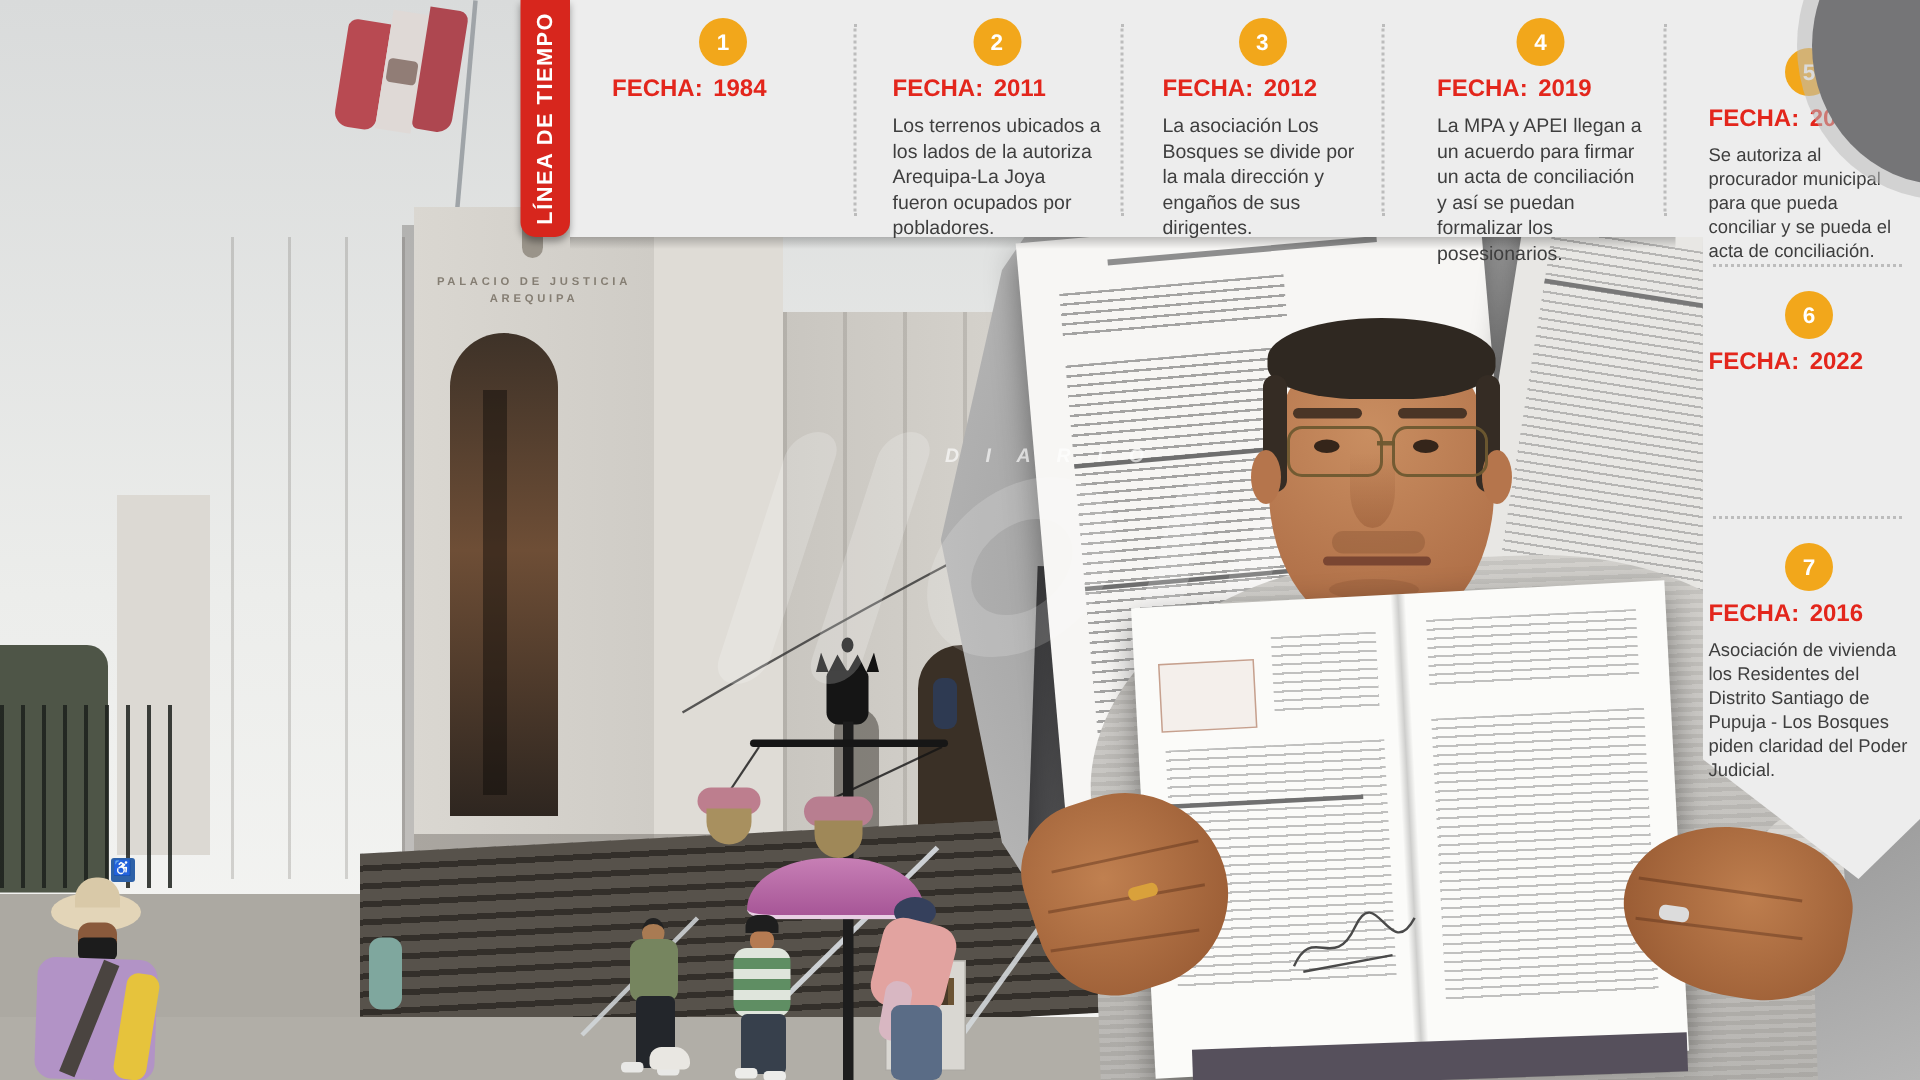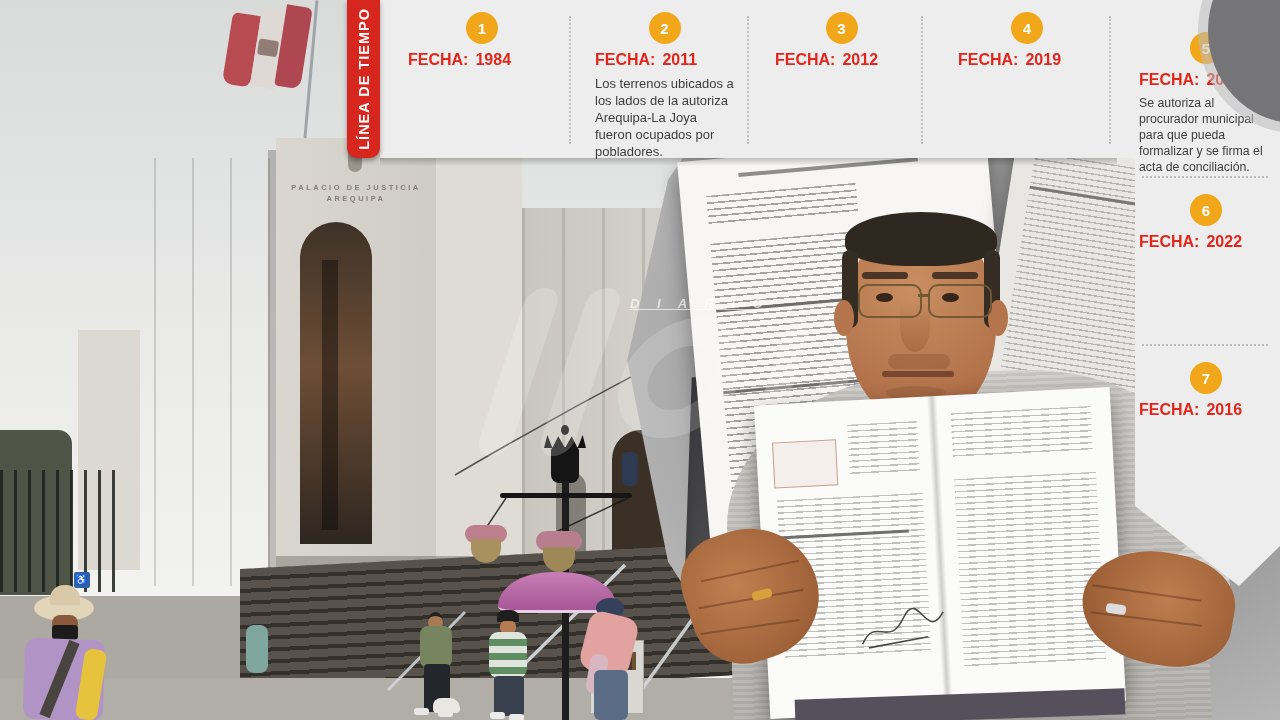--- a/index.html
+++ b/index.html
@@ -18,21 +18,21 @@
           background:radial-gradient(ellipse at 68% 52%,#8F8F8F 0%,#9E9E9E 45%,#C6C6C6 92%);
           clip-path:polygon(28% 0,100% 0,100% 100%,25% 100%,10% 78%,4% 50%,10% 25%);}
   .docsheet{background:#F7F6F4;box-shadow:0 8px 22px rgba(0,0,0,.4);}
   .tx{background:repeating-linear-gradient(to bottom,rgba(95,95,95,.55) 0 1.6px,transparent 1.6px 6.6px);}
   .txlight{background:repeating-linear-gradient(to bottom,rgba(120,120,120,.45) 0 1.4px,transparent 1.4px 6px);}
   
   .skin{background:radial-gradient(circle at 45% 35%,#C98E61,#B07048 75%);}
   
   .wmbar{background:rgba(255,255,255,.20);border-radius:17px;}
   .wmring{border:28px solid rgba(255,255,255,.17);border-radius:50%;background:transparent;}
-  .wmtext{color:rgba(255,255,255,.65);font-size:13px;font-weight:bold;font-style:italic;letter-spacing:7px;text-decoration:underline;}
+  .wmtext{color:rgba(255,255,255,.65);font-size:13px;font-weight:bold;font-style:italic;letter-spacing:7px;}
   
   .panelbg{background:#EDEDED;}
   .strip{left:380px;top:0;width:900px;height:158px;display:flex;z-index:6;}
   .col{position:relative;box-sizing:border-box;padding:10px 14px 0 28px;}
   .vsep::after{content:"";position:absolute;right:-1px;top:16px;bottom:14px;border-right:2px dotted #BCBCBC;}
   .numc{width:32px;height:32px;border-radius:50%;background:#F2A71B;color:#fff;font-weight:bold;
         font-size:15px;display:flex;align-items:center;justify-content:center;margin:2px auto 7px auto;}
   .fecha{color:#E3261C;font-weight:bold;font-size:16px;margin:0 0 6px 0;white-space:nowrap;}
   .fecha .yr{margin-left:7px;}
   .tbody{color:#3E3E3E;font-size:13px;line-height:17px;margin:0;}
@@ -233,42 +233,45 @@
       <div class="fecha"><span>FECHA:</span><span class="yr">1984</span></div>
     </div>
     <div class="col vsep" style="width:178px;padding-left:25px;">
       <div class="numc">2</div>
       <div class="fecha"><span>FECHA:</span><span class="yr">2011</span></div>
       <p class="tbody">Los terrenos ubicados a los lados de la autoriza Arequipa-La Joya fueron ocupados por pobladores.</p>
     </div>
     <div class="col vsep" style="width:174px;padding-left:27px;">
       <div class="numc">3</div>
       <div class="fecha"><span>FECHA:</span><span class="yr">2012</span></div>
+      <p class="tbody">La asociación Los Bosques se divide por la mala dirección y engaños de sus dirigentes.</p>
     </div>
     <div class="col vsep" style="width:188px;padding-left:36px;">
       <div class="numc">4</div>
       <div class="fecha"><span>FECHA:</span><span class="yr">2019</span></div>
+      <p class="tbody">La MPA y APEI llegan a un acuerdo para firmar un acta de conciliación y así se puedan formalizar los posesionarios.</p>
     </div>
   </div>
   <div class="abs panelbg rcol"></div>
 
   <div class="abs ritem" style="top:30px;">
     <div class="numc">5</div>
     <div class="fecha"><span>FECHA:</span><span class="yr">2017</span></div>
-    <p class="tbody">Se autoriza al procurador municipal para que pueda formalizar y se firma el acta de conciliación.</p>
+    <p class="tbody">Se autoriza al procurador municipal para que pueda conciliar y se pueda el acta de conciliación.</p>
   </div>
   <div class="abs hsep" style="top:176px;"></div>
   <div class="abs ritem" style="top:192px;">
     <div class="numc">6</div>
     <div class="fecha"><span>FECHA:</span><span class="yr">2022</span></div>
   </div>
   <div class="abs hsep" style="top:344px;"></div>
   <div class="abs ritem" style="top:360px;">
     <div class="numc">7</div>
     <div class="fecha"><span>FECHA:</span><span class="yr">2016</span></div>
+    <p class="tbody">Asociación de vivienda los Residentes del Distrito Santiago de Pupuja - Los Bosques piden claridad del Poder Judicial.</p>
   </div>
 
   <div class="abs redtab">
     <span>LÍNEA DE TIEMPO</span>
   </div>
 
   <div class="abs blob"></div>
 </div>
 
 </body></html>

